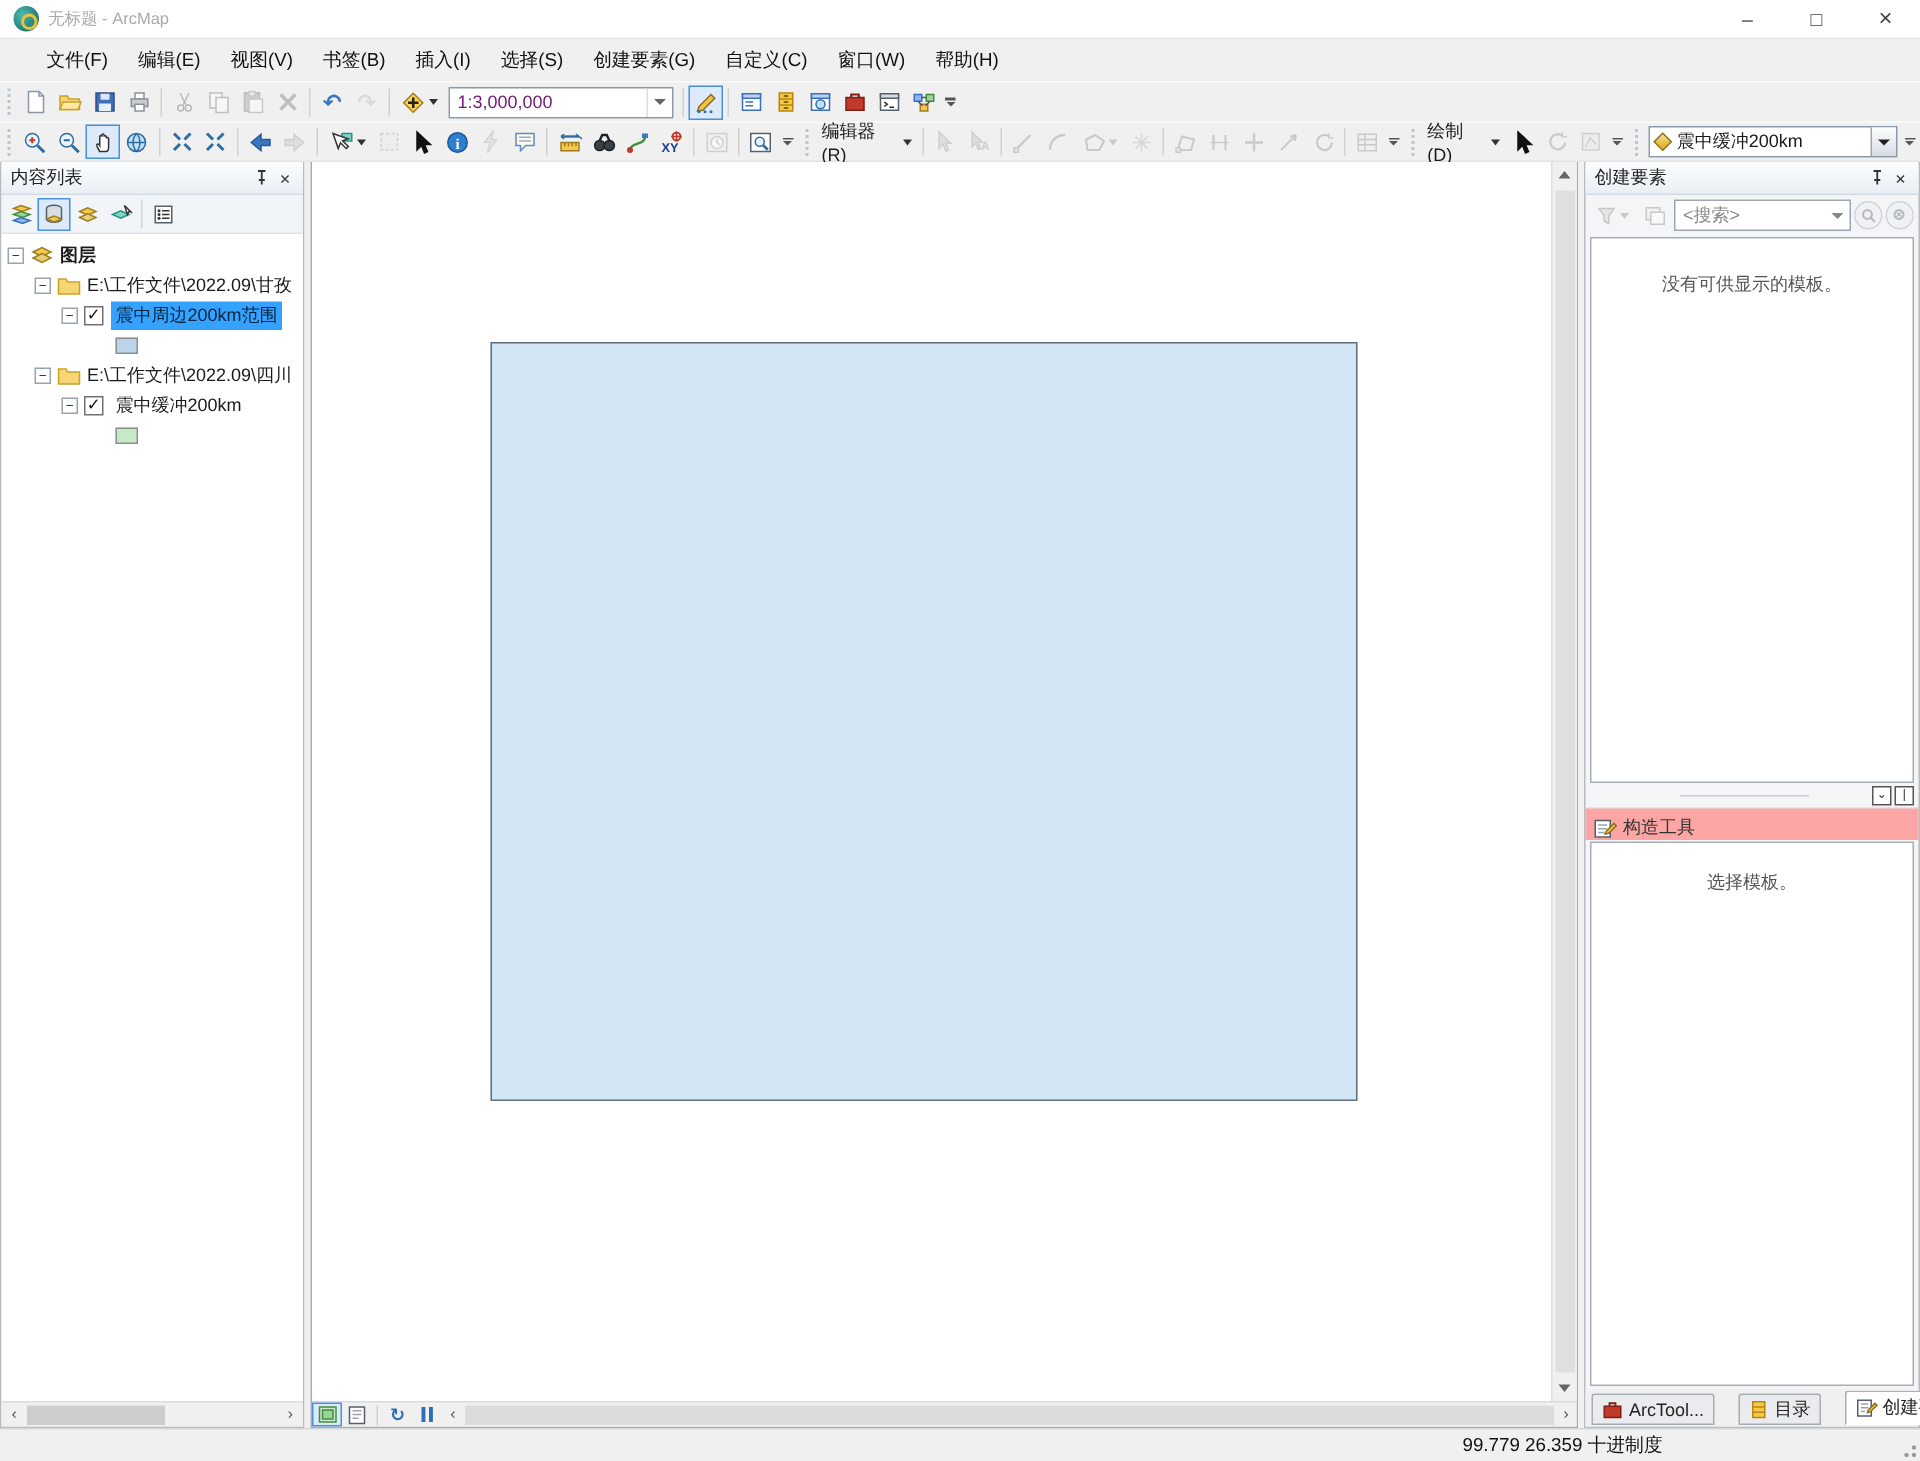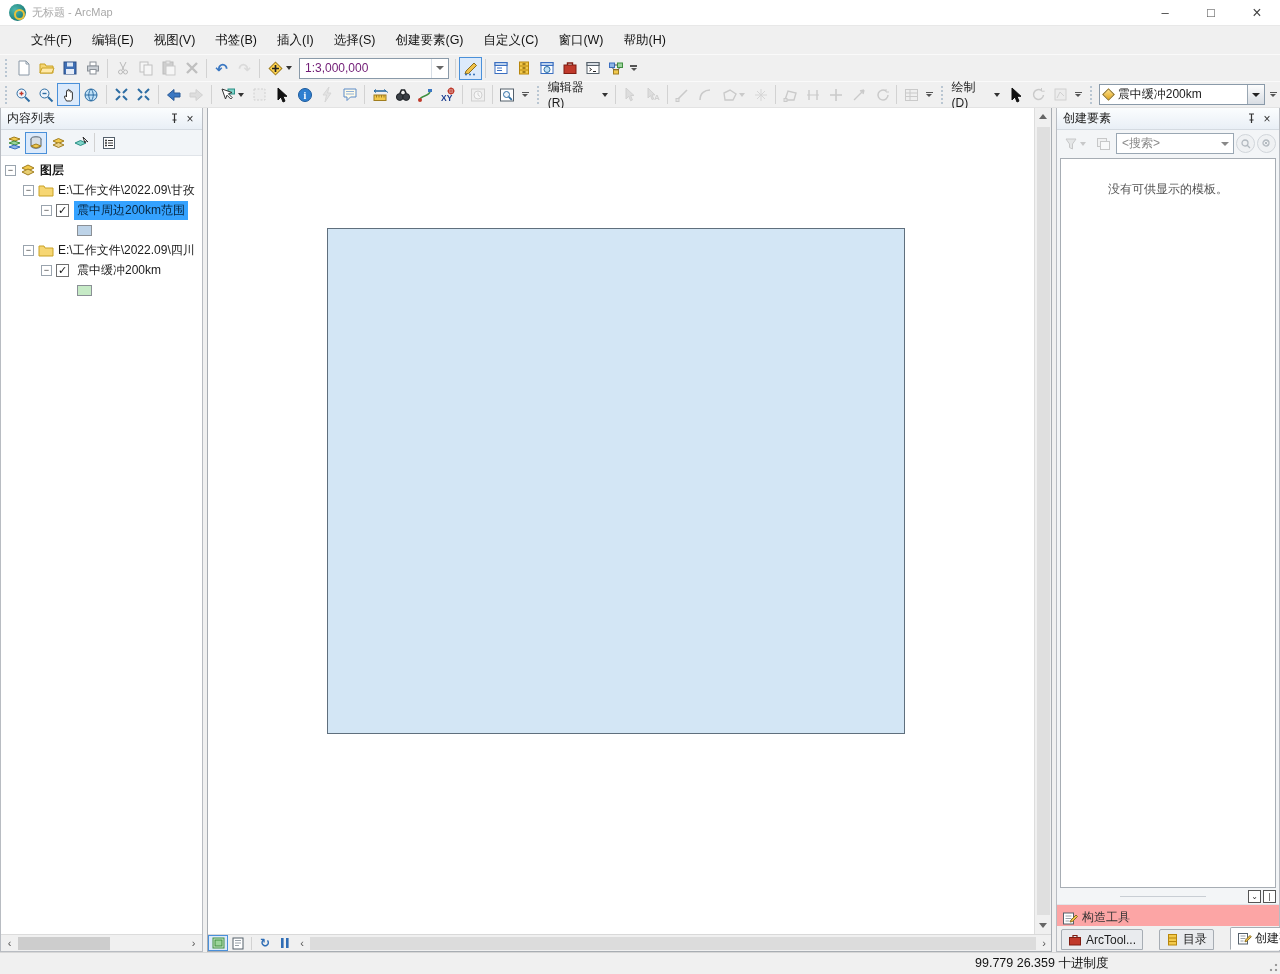--- a/index.html
+++ b/index.html
@@ -752,20 +752,23 @@
     </div>
 
     <div class="ct-header">
       <svg width="15" height="15">
           <rect x="1.5" y="2" width="10" height="11" fill="#fff" stroke="#55606b"></rect>
           <path d="M3.5 5h6M3.5 7.5h6M3.5 10h4" stroke="#9aa2aa"></path>
           <path d="M9 9l5-5 1.5 1.5-5 5L8 11z" fill="#f0c24a" stroke="#8a6d1f"></path>
         </svg>
       <span>构造工具</span>
     </div>
+    <div class="ct-content">
+      <div class="ct-msg">选择模板。</div>
+    </div>
 
     <div class="rp-tabs">
       <div class="rp-tab">
         <svg width="14" height="13">
             <path d="M5 4.5V2.5h4v2" fill="none" stroke="#7f1d12" stroke-width="1.2"></path>
             <rect x="1.5" y="4.5" width="11" height="7.5" fill="#c0392b" stroke="#7f1d12"></rect>
           </svg>
         <span>ArcTool...</span>
       </div>
       <div class="rp-tab">

